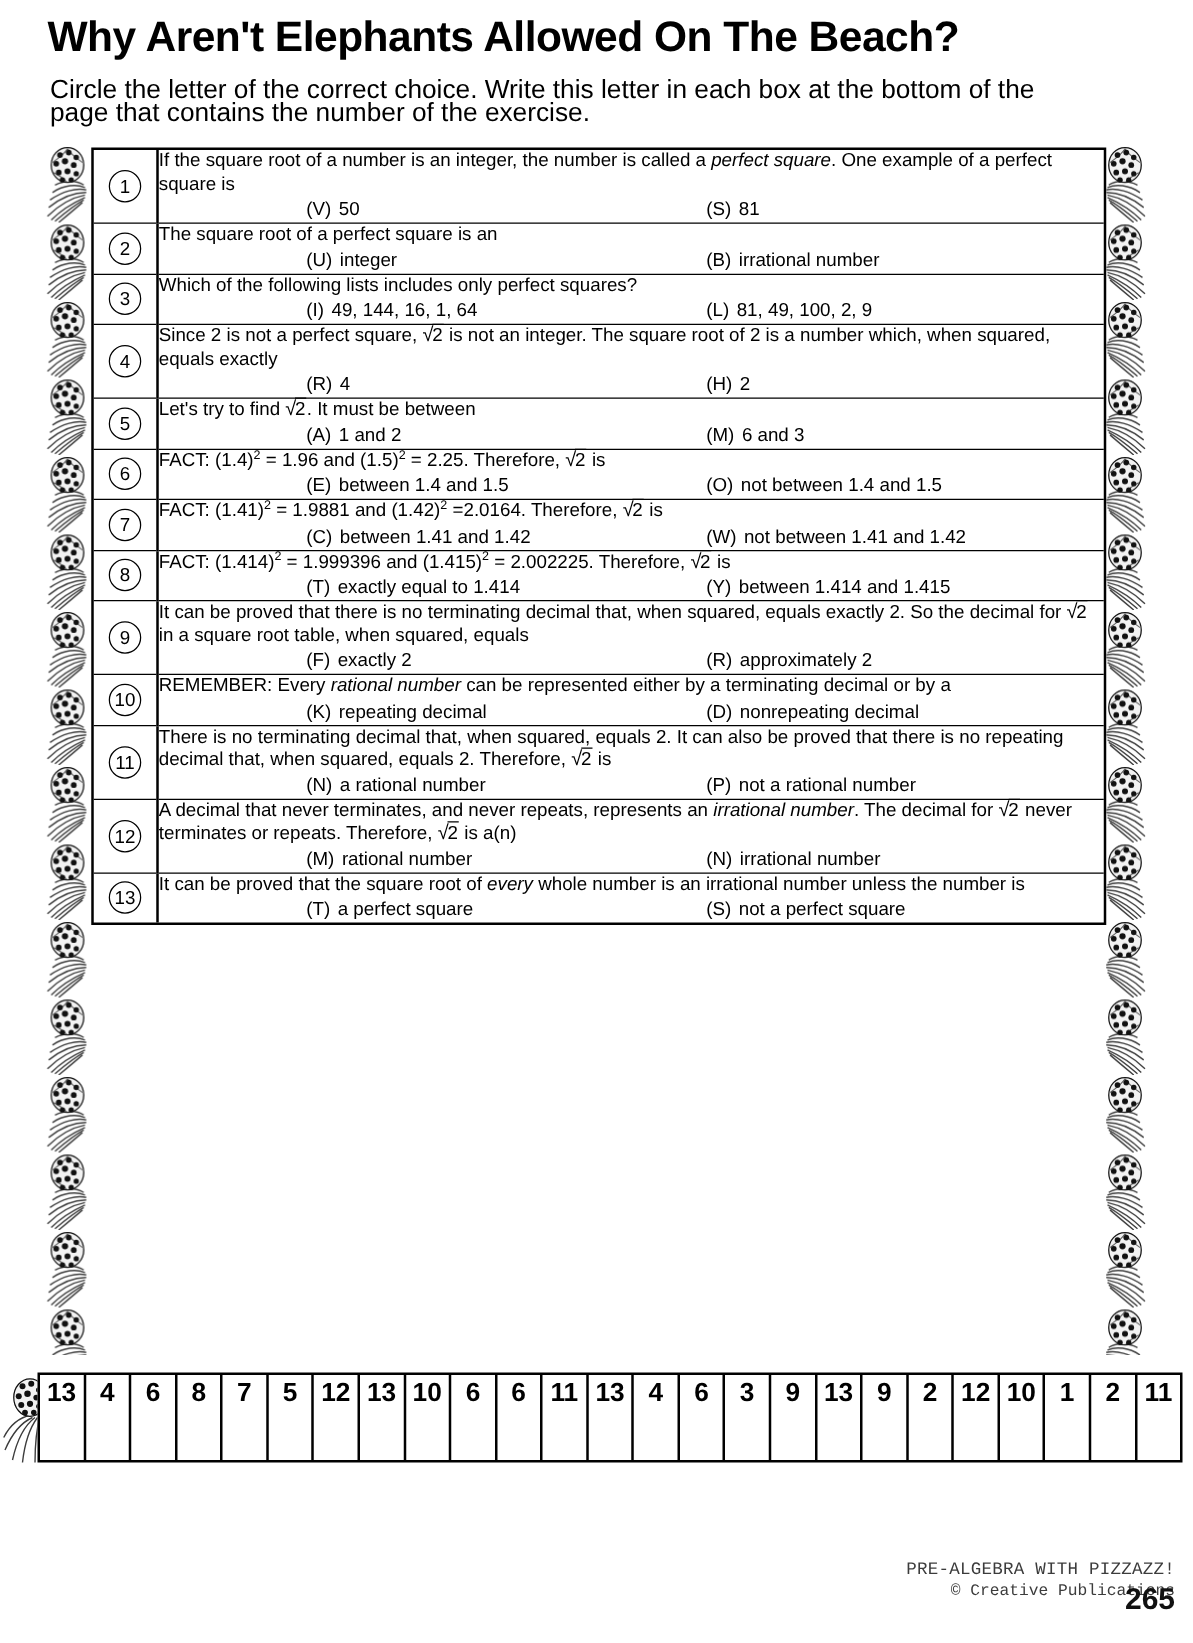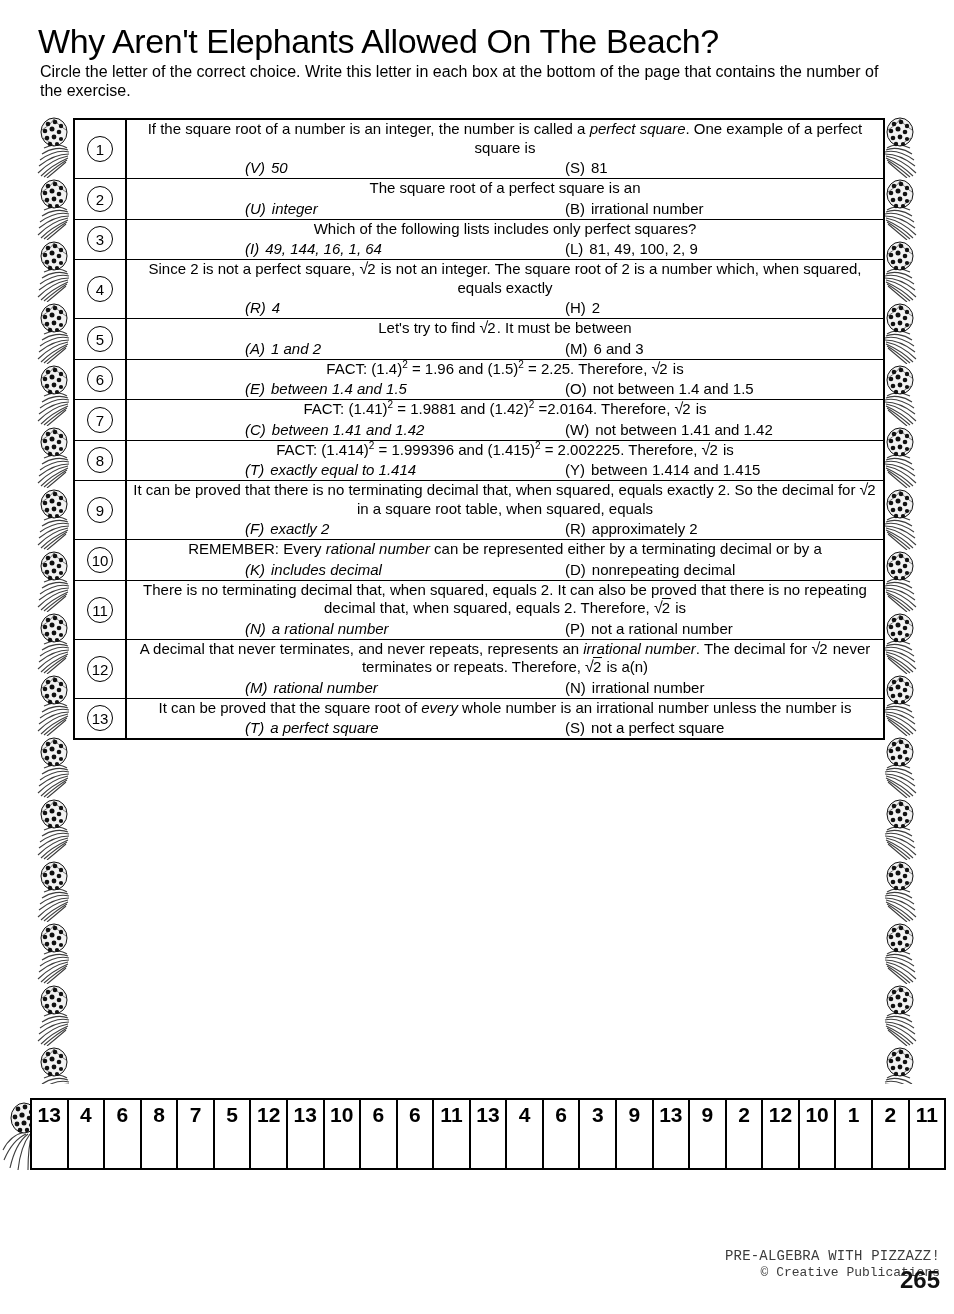--- a/index.html
+++ b/index.html
@@ -13,34 +13,34 @@
     position: relative;
     font-family: "Liberation Sans", sans-serif;
     color: #000000;
     overflow: hidden;
   }
 
   
   #page-title {
     position: absolute;
     left: 38px;
-    top: 21px;
+    top: 10px;
     width: 900px;
     font-size: 34px;
-    font-weight: normal;
+    font-weight: bold;
     letter-spacing: -0.4px;
     line-height: 40px;
     white-space: nowrap;
   }
   #instructions {
     position: absolute;
     left: 40px;
     top: 62px;
     width: 840px;
-    font-size: 16px;
+    font-size: 21px;
     line-height: 19px;
   }
 
   
   #worksheet-frame {
     position: absolute;
     left: 34px;
     top: 116px;
     width: 886px;
     height: 968px;
@@ -94,40 +94,39 @@
     line-height: 25px;
     padding: 0 2px;
     border: 1.8px solid #000;
     border-radius: 50%;
     font-size: 15px;
     font-weight: normal;
     box-sizing: border-box;
   }
   td.body-cell {
     padding: 5px 6px 6px 10px;
-    text-align: center;
   }
   .stem {
     font-size: 15px;
     line-height: 18.5px;
     margin: 0 0 1px 0;
   }
   .choices {
     position: relative;
     height: 20px;
     margin-top: 1px;
   }
   .choice {
     position: absolute;
     top: 0;
     font-size: 15px;
     line-height: 19px;
     white-space: nowrap;
   }
-  .choice.a { left: 118px; font-style: italic; }
+  .choice.a { left: 118px; }
   .choice.b { left: 438px; }
   .choice .ltr { margin-right: 6px; }
   i { font-style: italic; }
   sup { font-size: 10px; vertical-align: super; line-height: 0; }
 
   
   .rad {
     display: inline-block;
     white-space: nowrap;
   }
@@ -383,21 +382,21 @@
                 <span class="choice a"><span class="ltr">(F)</span><span>exactly 2</span></span>
                 <span class="choice b"><span class="ltr">(R)</span><span>approximately 2</span></span>
               </div>
             </td>
           </tr>
           <tr>
             <td class="num-cell"><span class="circle-num">10</span></td>
             <td class="body-cell">
               <p class="stem">REMEMBER: Every <i>rational number</i> can be represented either by a terminating decimal or by a</p>
               <div class="choices">
-                <span class="choice a"><span class="ltr">(K)</span><span>includes decimal</span></span>
+                <span class="choice a"><span class="ltr">(K)</span><span>repeating decimal</span></span>
                 <span class="choice b"><span class="ltr">(D)</span><span>nonrepeating decimal</span></span>
               </div>
             </td>
           </tr>
           <tr>
             <td class="num-cell"><span class="circle-num">11</span></td>
             <td class="body-cell">
               <p class="stem">There is no terminating decimal that, when squared, equals 2. It can also be proved that there is no repeating decimal that, when squared, equals 2. Therefore, <span class="rad"><span class="sym">√</span><span class="rand">2</span></span> is</p>
               <div class="choices">
                 <span class="choice a"><span class="ltr">(N)</span><span>a rational number</span></span>

